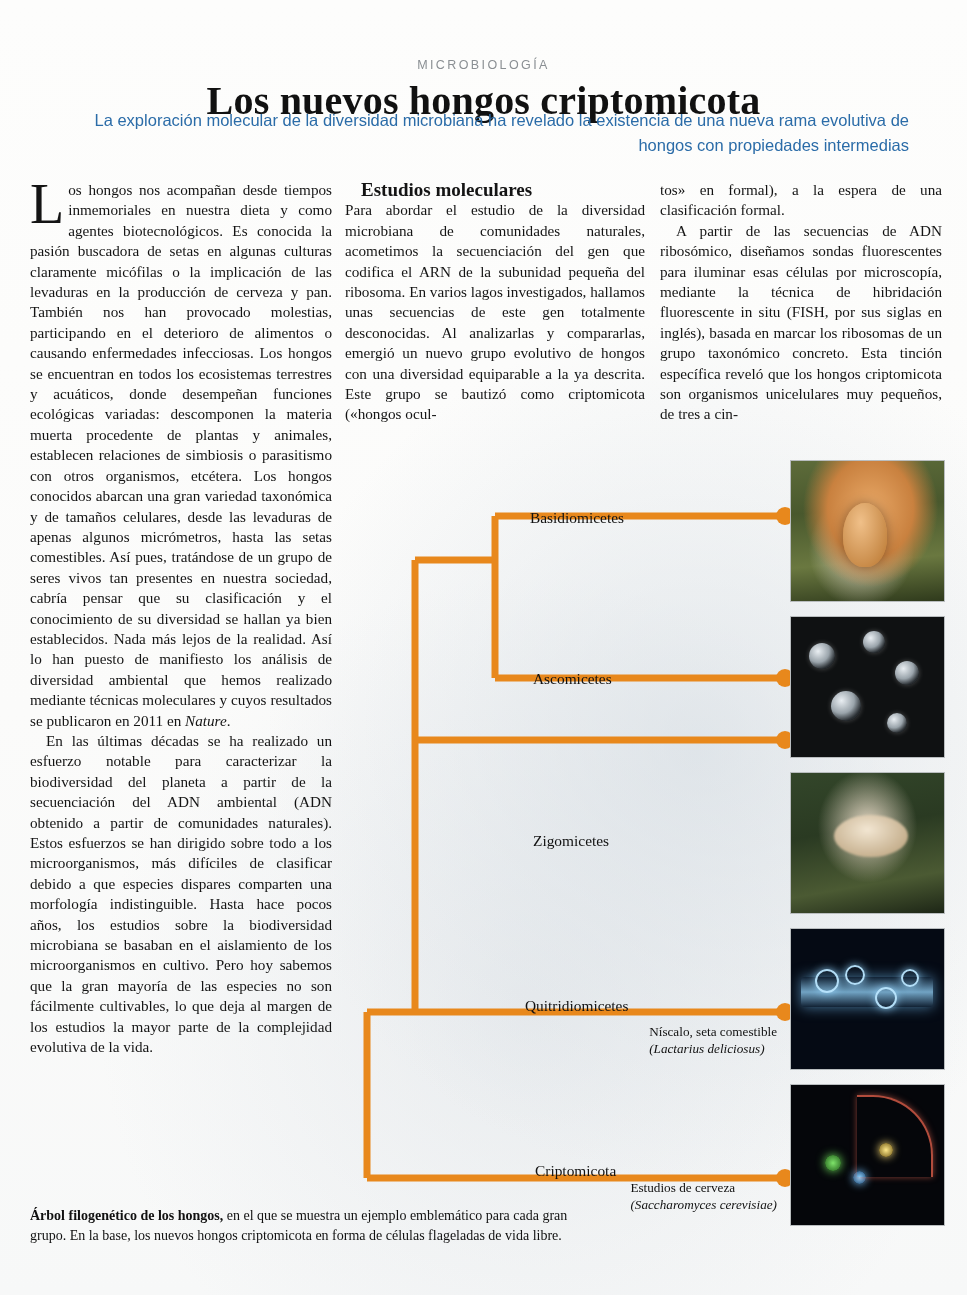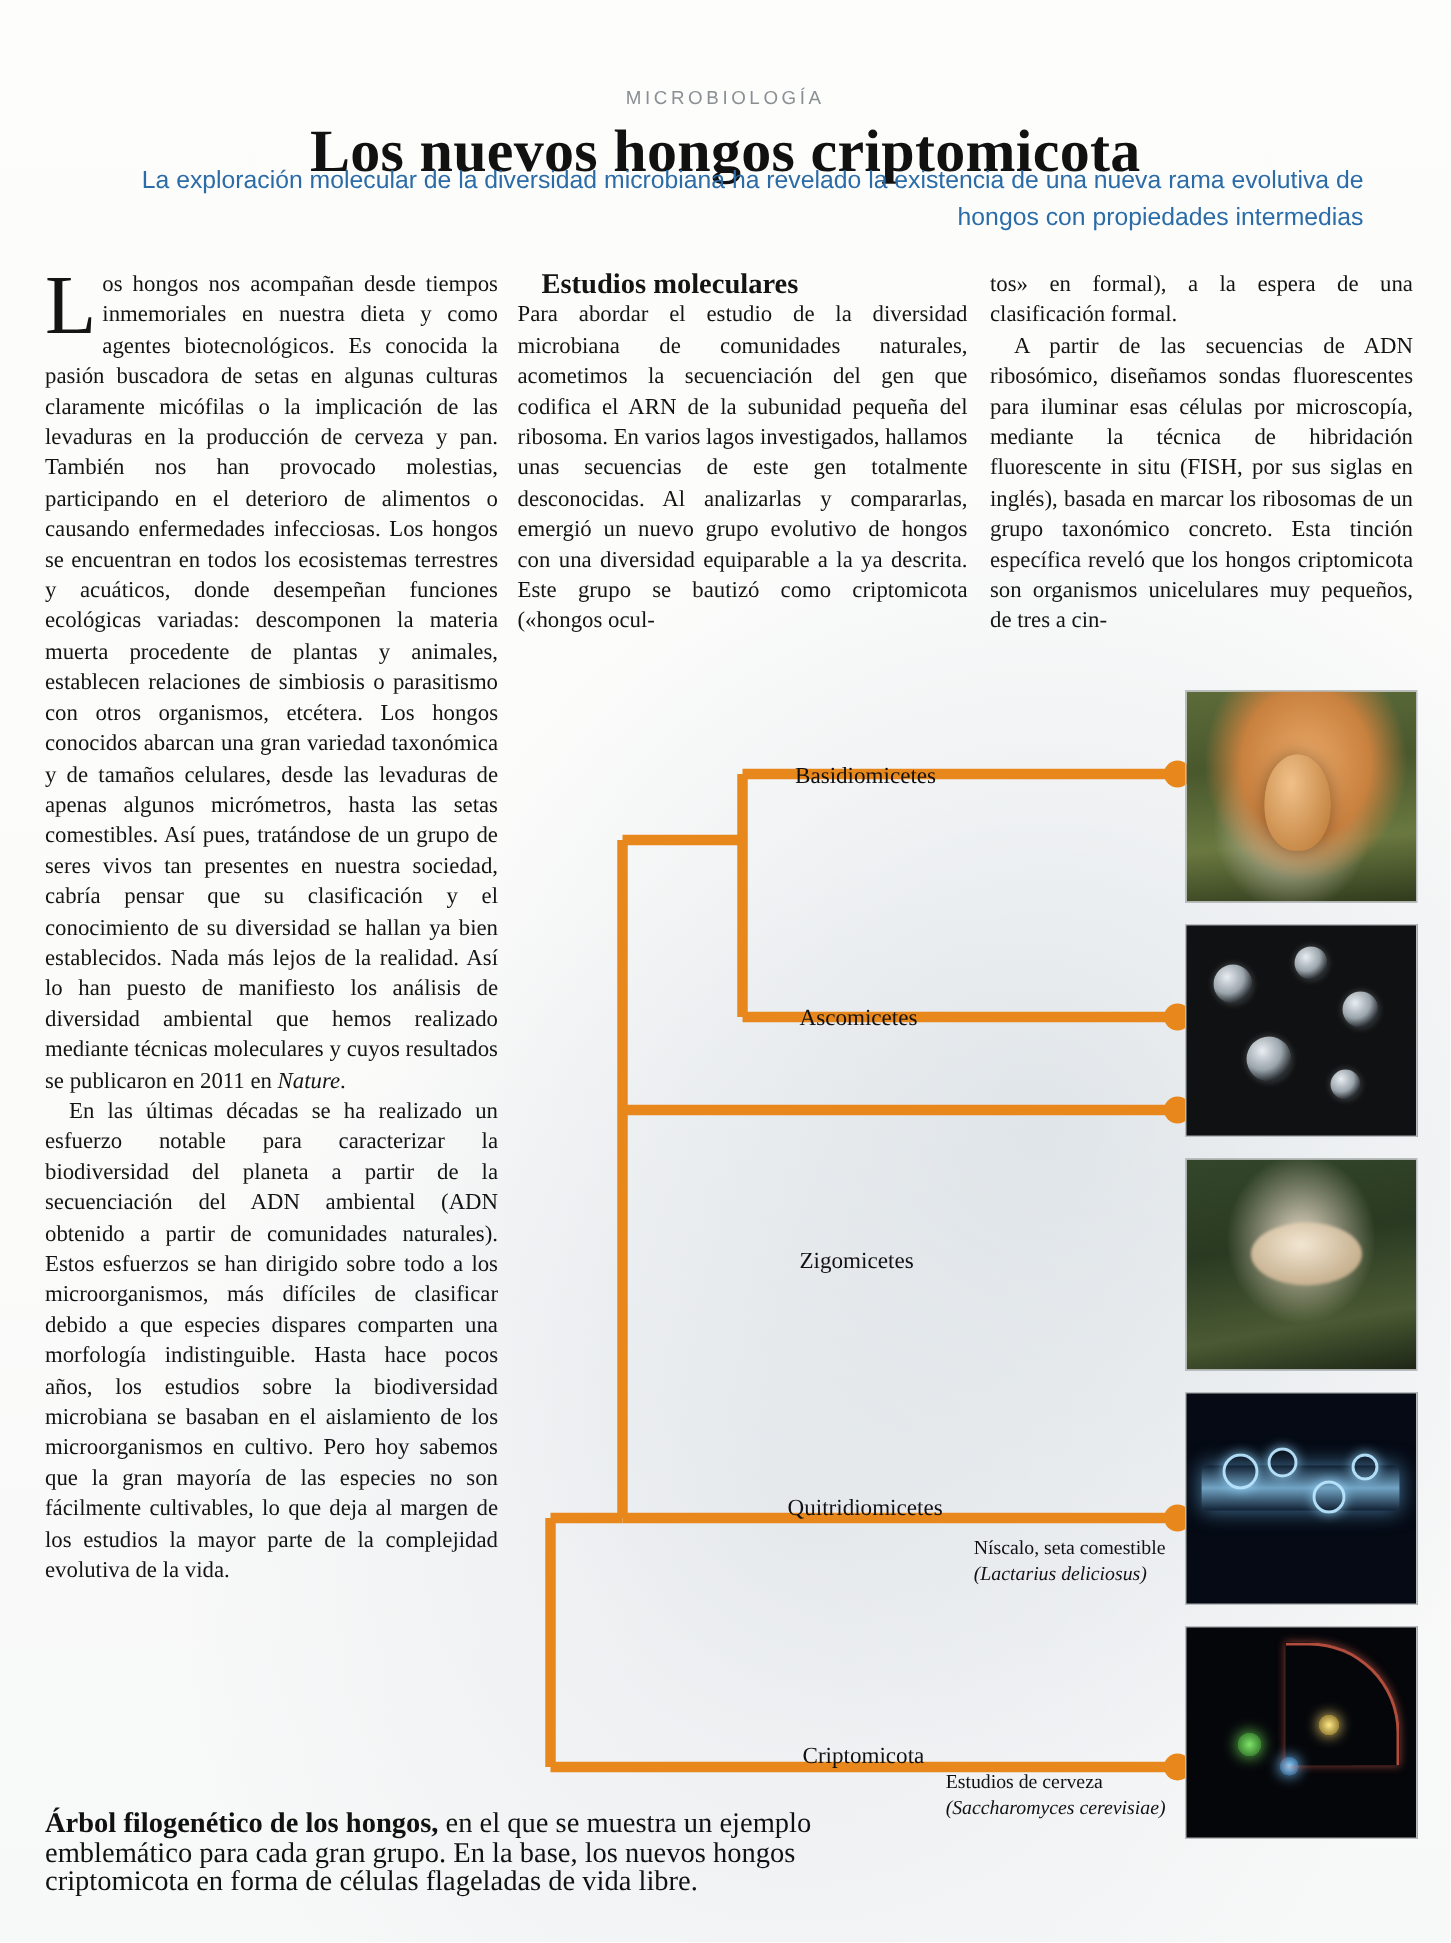--- a/index.html
+++ b/index.html
@@ -185,21 +185,21 @@
     font-size:13.2px;
     line-height:16.5px;
     color:#111;
   }
   .cap .it{font-style:italic;}
   .c1{top:572px;}
   .c2{top:728px;}
 
   .figcap{
     position:absolute;left:30px;top:1206px;width:560px;
-    font-size:19px;line-height:19.5px;color:#111;
+    font-size:14px;line-height:19.5px;color:#111;
   }
   .figcap b{font-weight:700;}
 </style>
 </head>
 <body>
 
 <div class="page-bg"></div>
 
 <div class="page">
 

